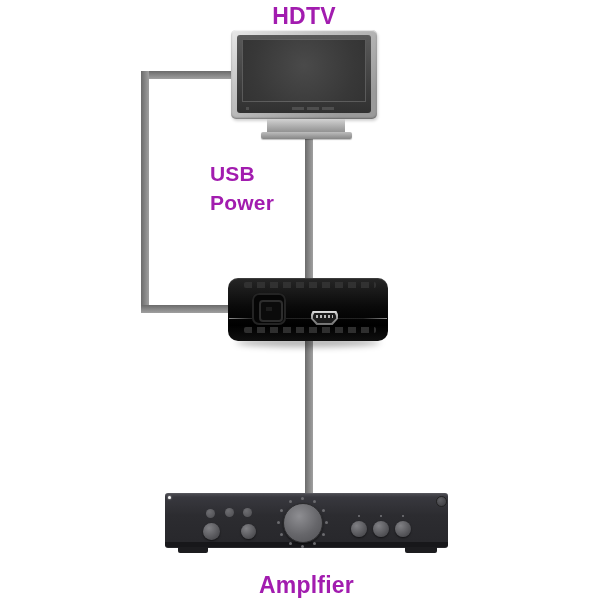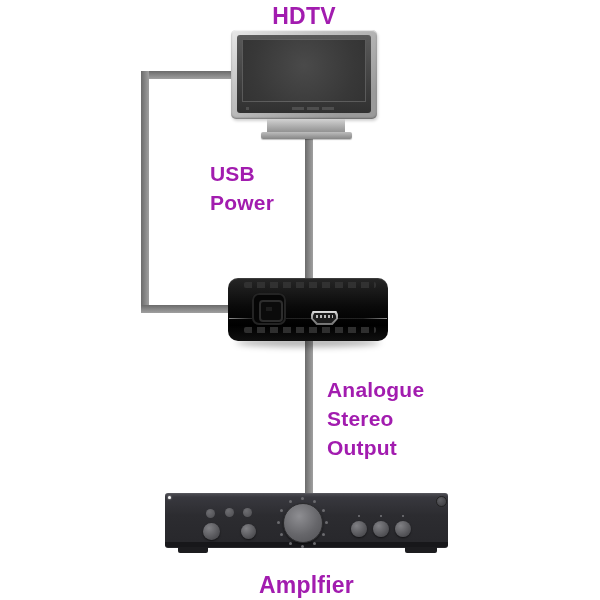--- a/index.html
+++ b/index.html
@@ -149,23 +149,20 @@
     <span class="tv-btn" style="left:246px; top:107px; width:3px; height:3px;"></span>
     <span class="tv-btn" style="left:292px; top:107px; width:12px; height:3px;"></span>
     <span class="tv-btn" style="left:307px; top:107px; width:12px; height:3px;"></span>
     <span class="tv-btn" style="left:322px; top:107px; width:12px; height:3px;"></span>
     <div class="tv-part tv-neck"></div>
     <div class="tv-part tv-base"></div>
   </div>
 
   <div class="lbl" style="left:170px; top:159px;margin-left:40px;">USB
 Power</div>
-  <div class="lbl" style="left:327px; top:375px;">Analogue
-Stereo
-Output</div>
 
   <div>
     <div class="conv-shadow"></div>
     <div class="conv-body"></div>
     <div class="conv-vents" style="left:244px; top:282px; width:132px;"></div>
     <div class="conv-vents" style="left:244px; top:327px; width:132px;"></div>
     <div class="conv-seam"></div>
     <div class="toslink"></div>
     <div class="toslink-inner"></div>
     <div class="toslink-slot"></div>

